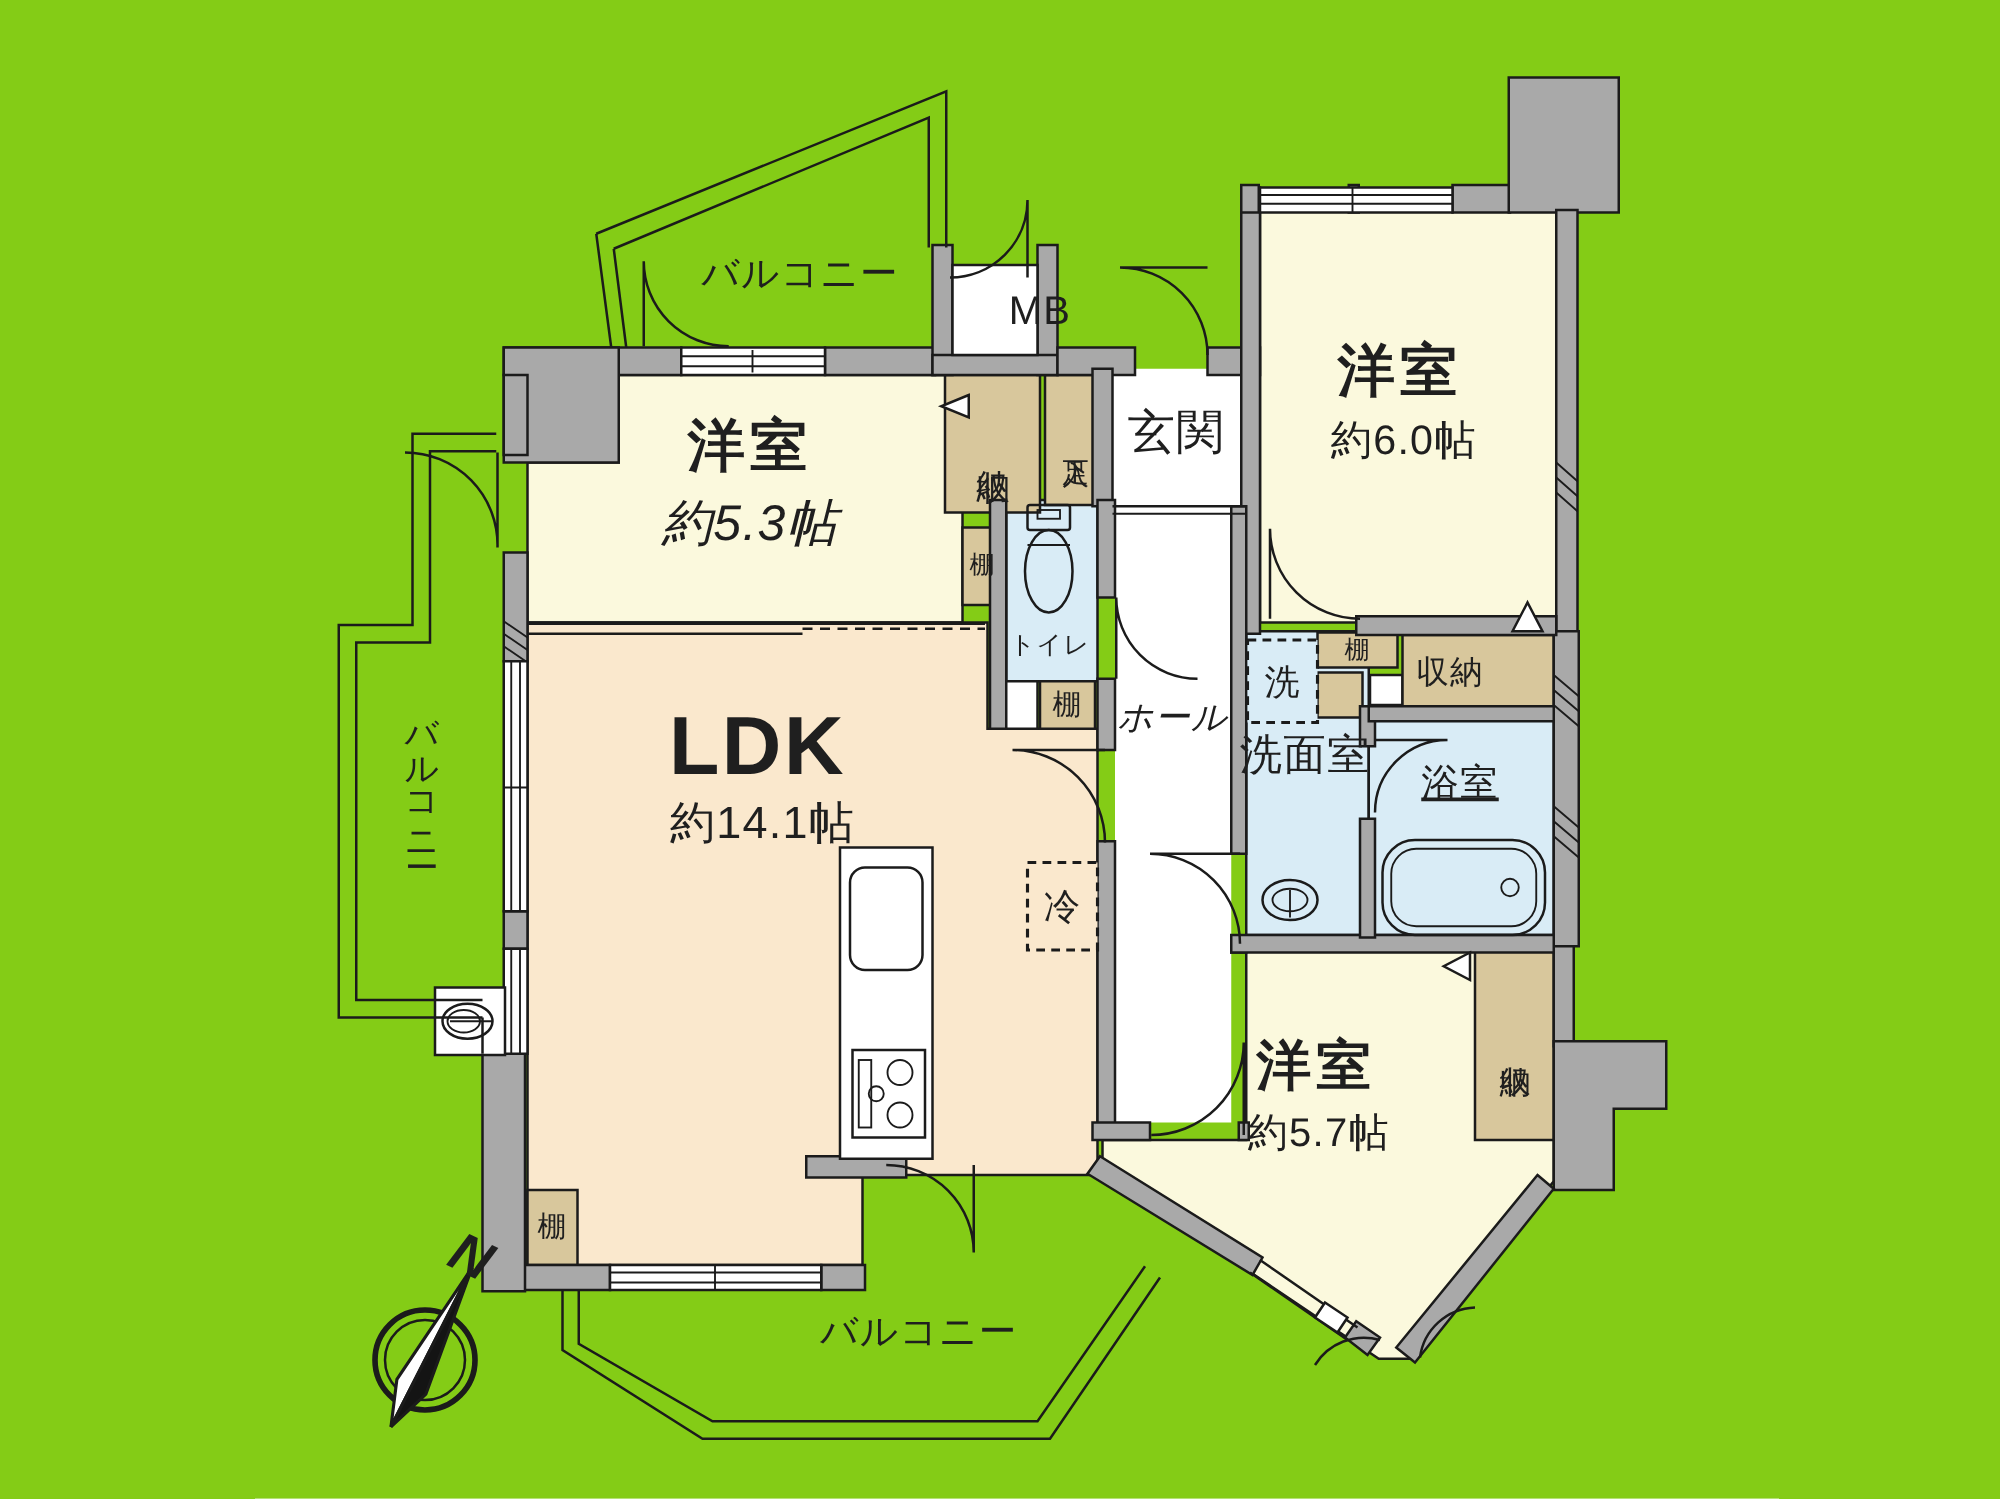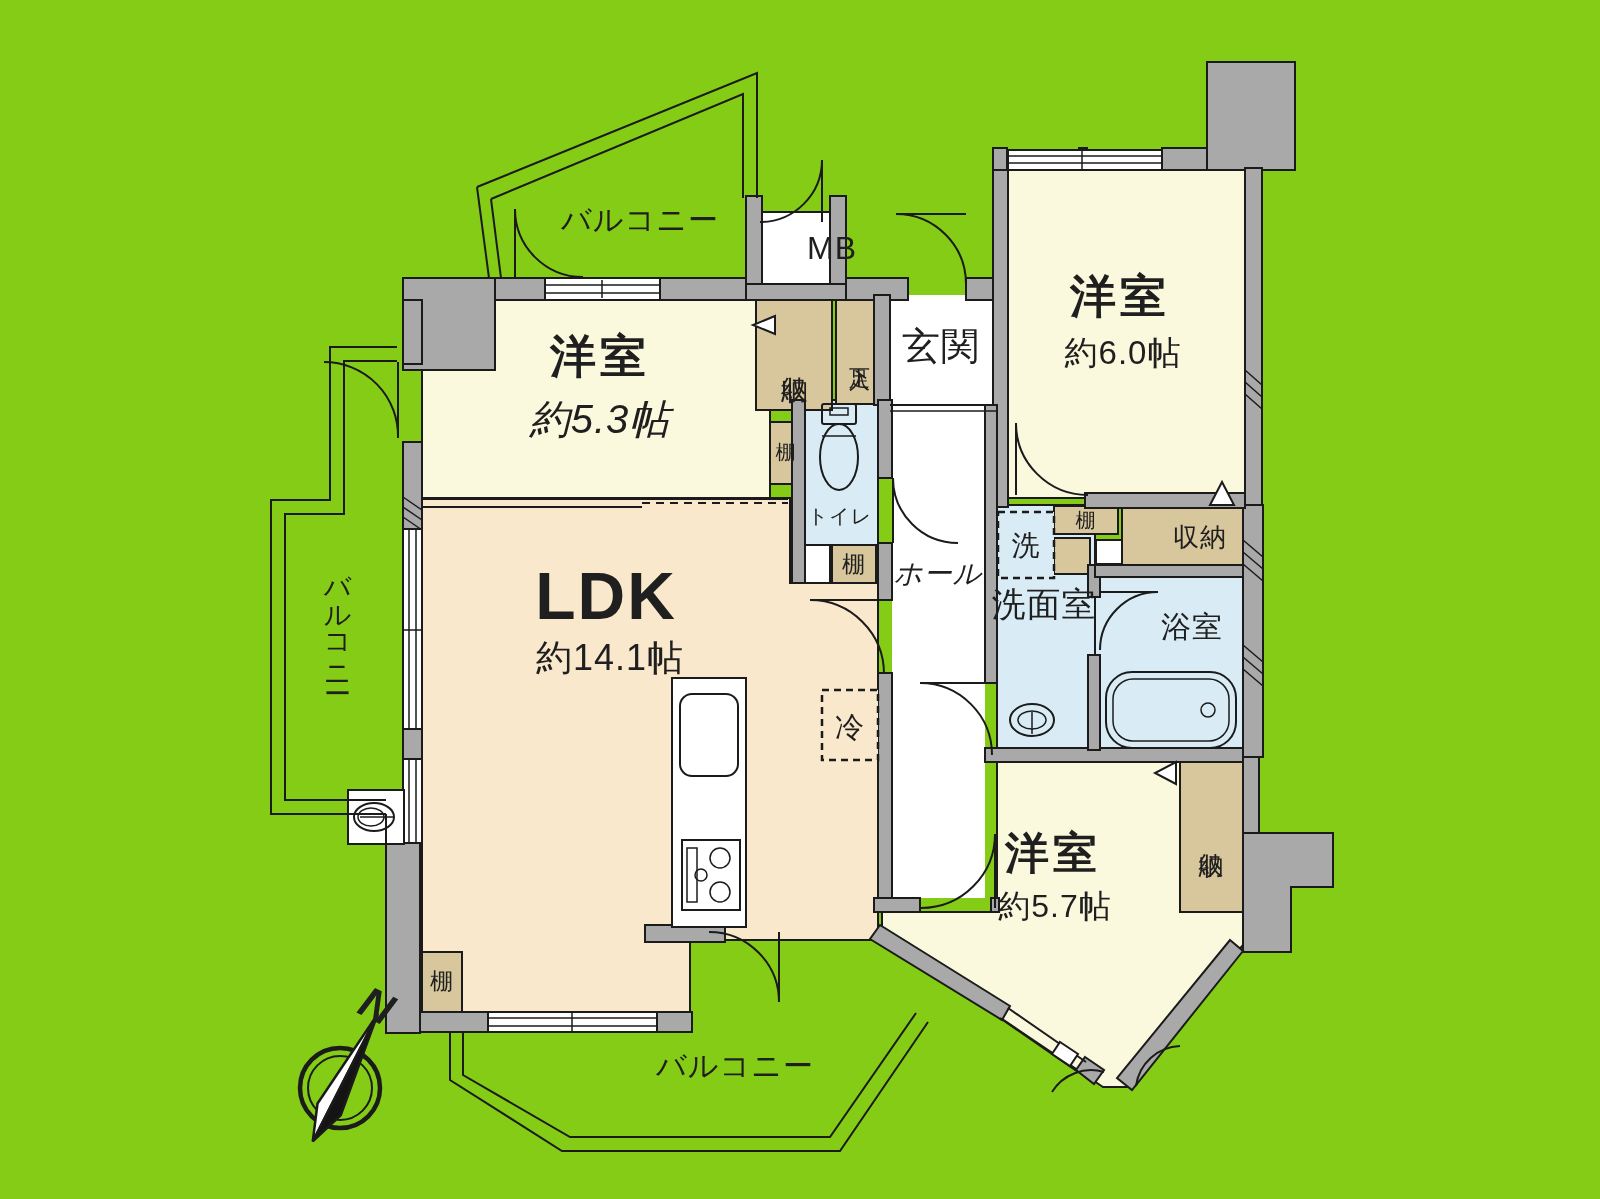--- a/index.html
+++ b/index.html
@@ -220,27 +220,27 @@
   <div class="lbl big" style="left:1053px;top:853px;font-size:44px;">洋室</div>
   <div class="lbl" style="left:1055px;top:906px;font-size:32px;">約5.7帖</div>
 
   <div class="lbl big" style="left:606px;top:596px;font-size:66px;letter-spacing:2px;">LDK</div>
   <div class="lbl" style="left:610px;top:658px;font-size:36px;">約14.1帖</div>
 
   <div class="lbl" style="left:941px;top:346px;font-size:38px;">玄関</div>
   <div class="lbl" style="left:938px;top:574px;font-size:28px;font-style:italic;">ホール</div>
   <div class="lbl" style="left:840px;top:516px;font-size:20px;">トイレ</div>
   <div class="lbl" style="left:1044px;top:604px;font-size:34px;">洗面室</div>
-  <div class="lbl" style="left:1192px;top:627px;font-size:30px;">浴室</div>
+  <div class="lbl" style="left:1168px;top:627px;font-size:30px;text-decoration:underline;">浴室</div>
   <div class="lbl" style="left:1026px;top:546px;font-size:28px;">洗</div>
   <div class="lbl" style="left:850px;top:727px;font-size:29px;">冷</div>
 
   <div class="lbl vert" style="left:794px;top:355px;font-size:27px;">収納</div>
   <div class="lbl vert" style="left:860px;top:352px;font-size:21px;">下足入</div>
-  <div class="lbl" style="left:1200px;top:537px;font-size:26px;">収納</div>
+  <div class="lbl" style="left:1160px;top:537px;font-size:26px;">収納</div>
   <div class="lbl vert" style="left:1211px;top:833px;font-size:25px;">収納</div>
 
   <div class="lbl" style="left:786px;top:452px;font-size:20px;">棚</div>
   <div class="lbl" style="left:854px;top:564px;font-size:23px;">棚</div>
   <div class="lbl" style="left:1086px;top:520px;font-size:20px;">棚</div>
   <div class="lbl" style="left:442px;top:981px;font-size:23px;">棚</div>
 
   <div class="lbl north" style="left:377px;top:1006px;font-size:44px;">N</div>
 </div>
 

